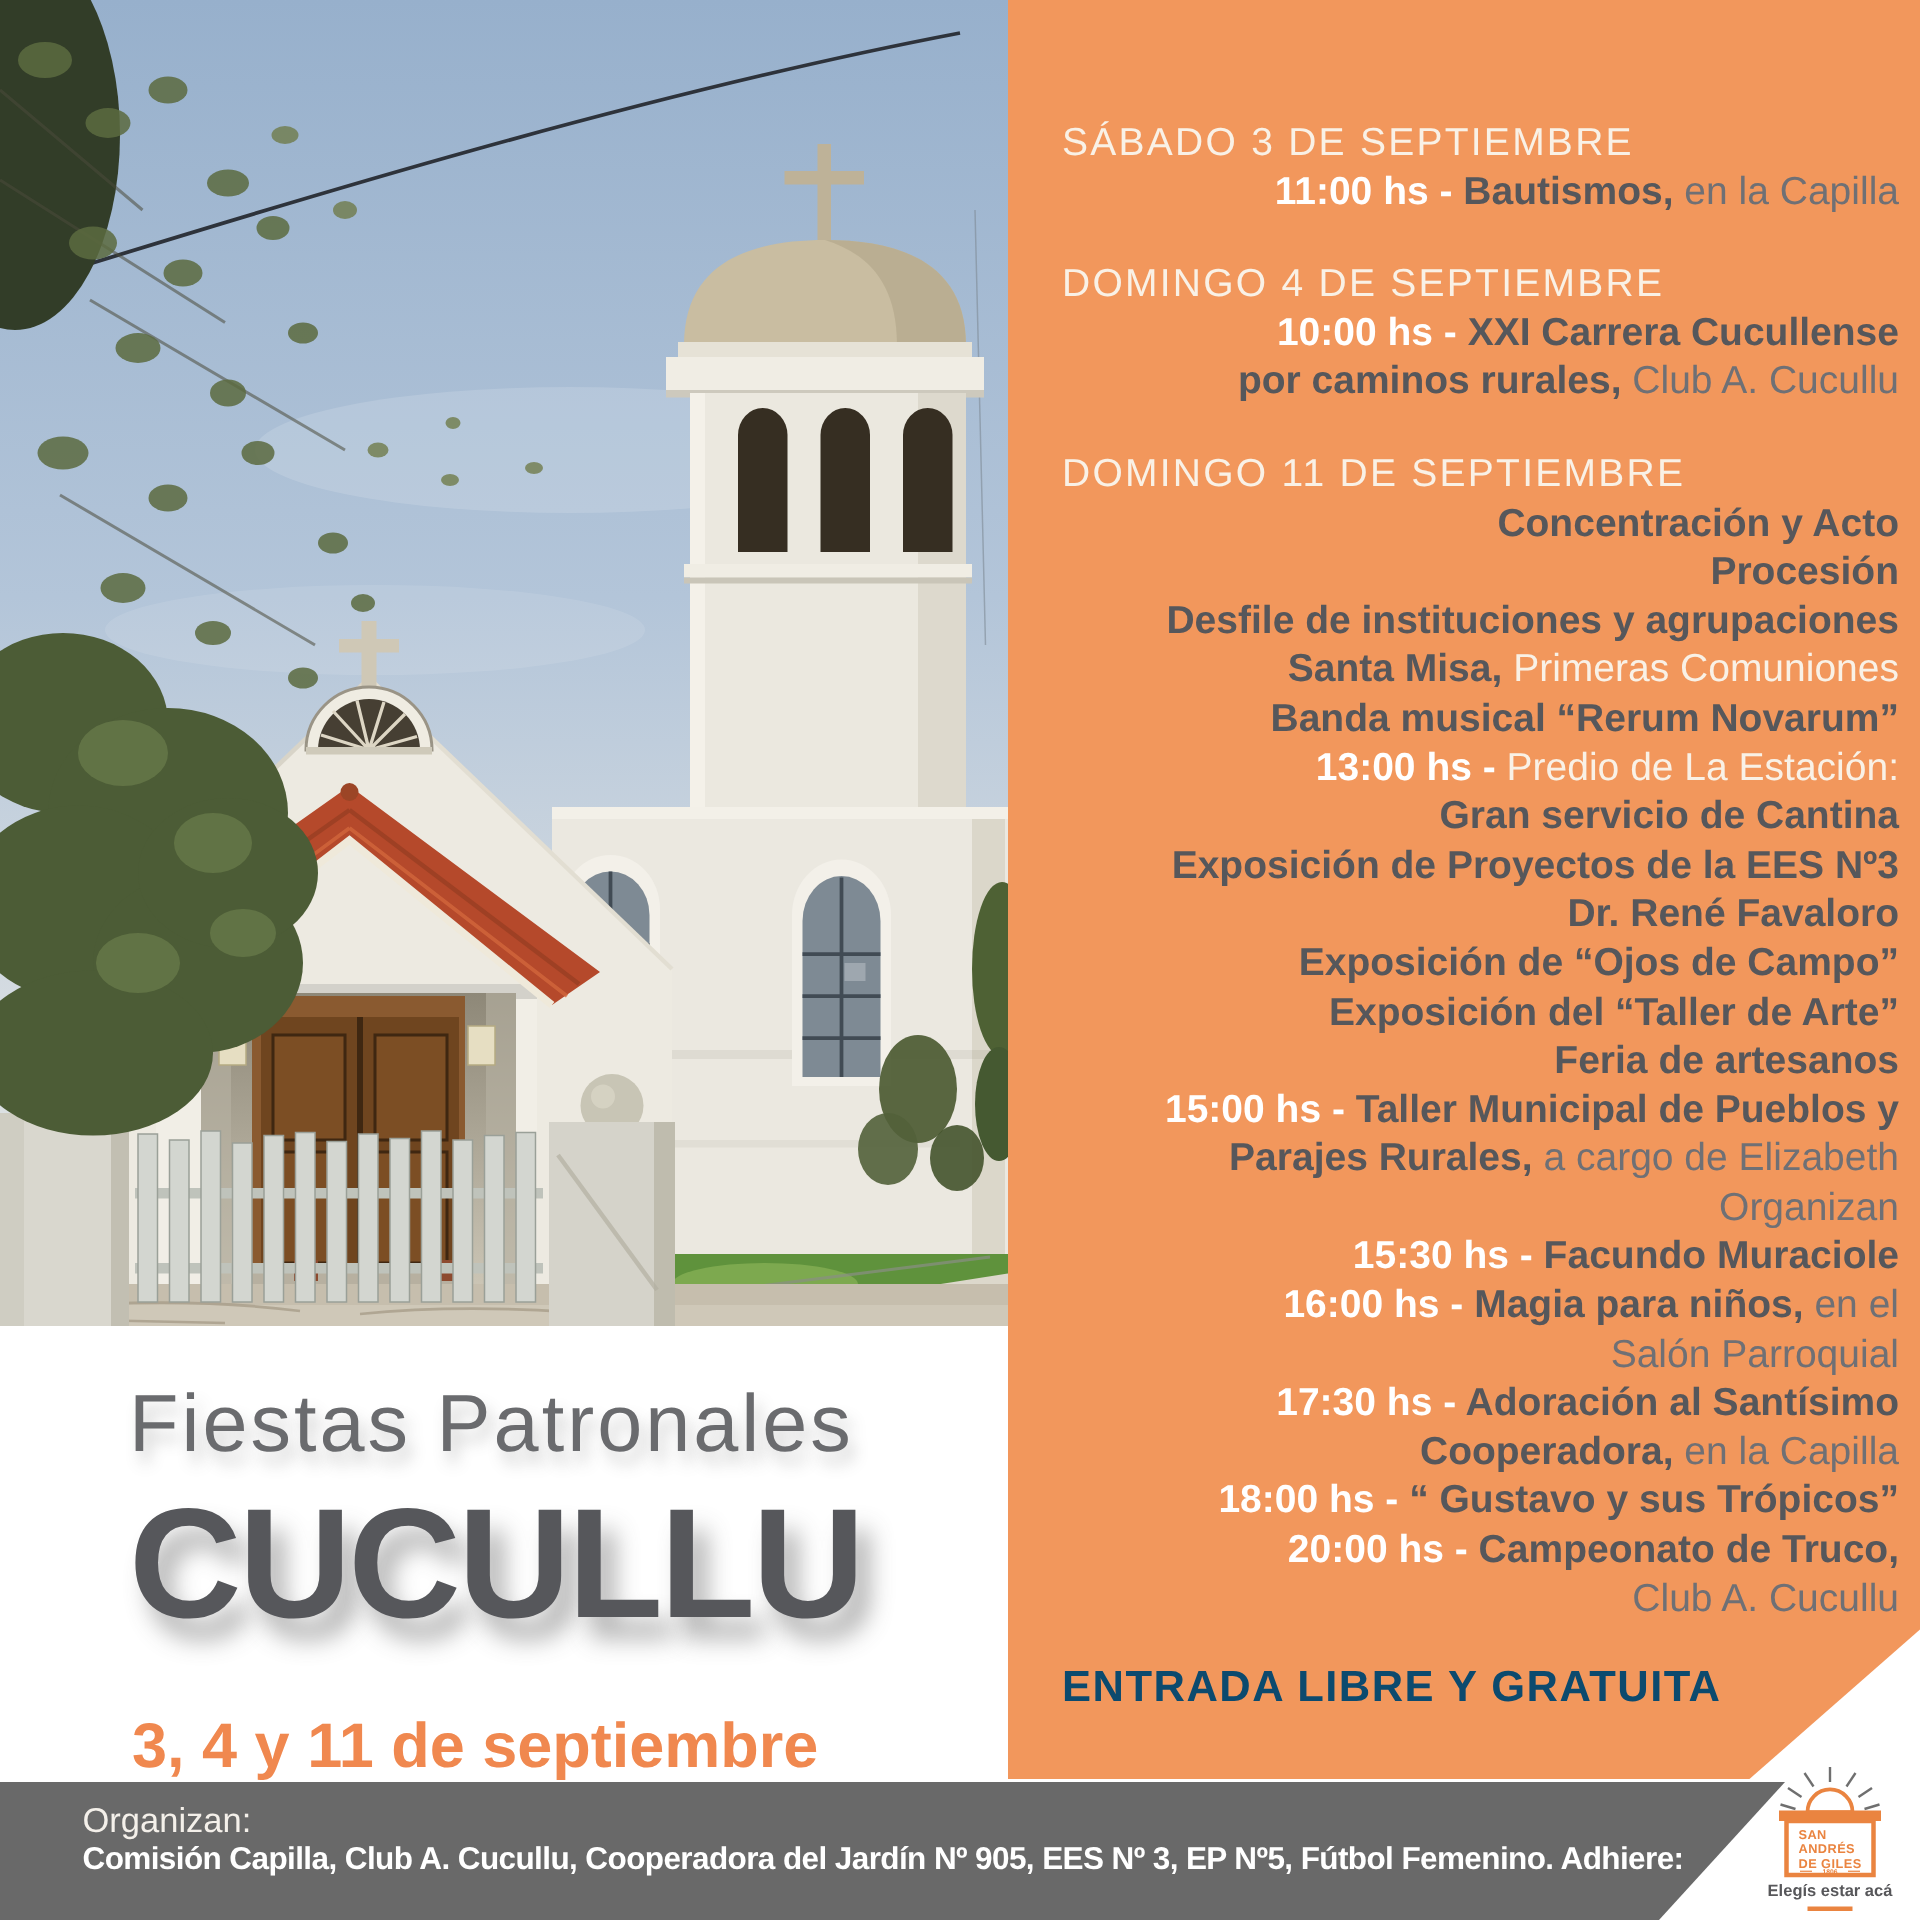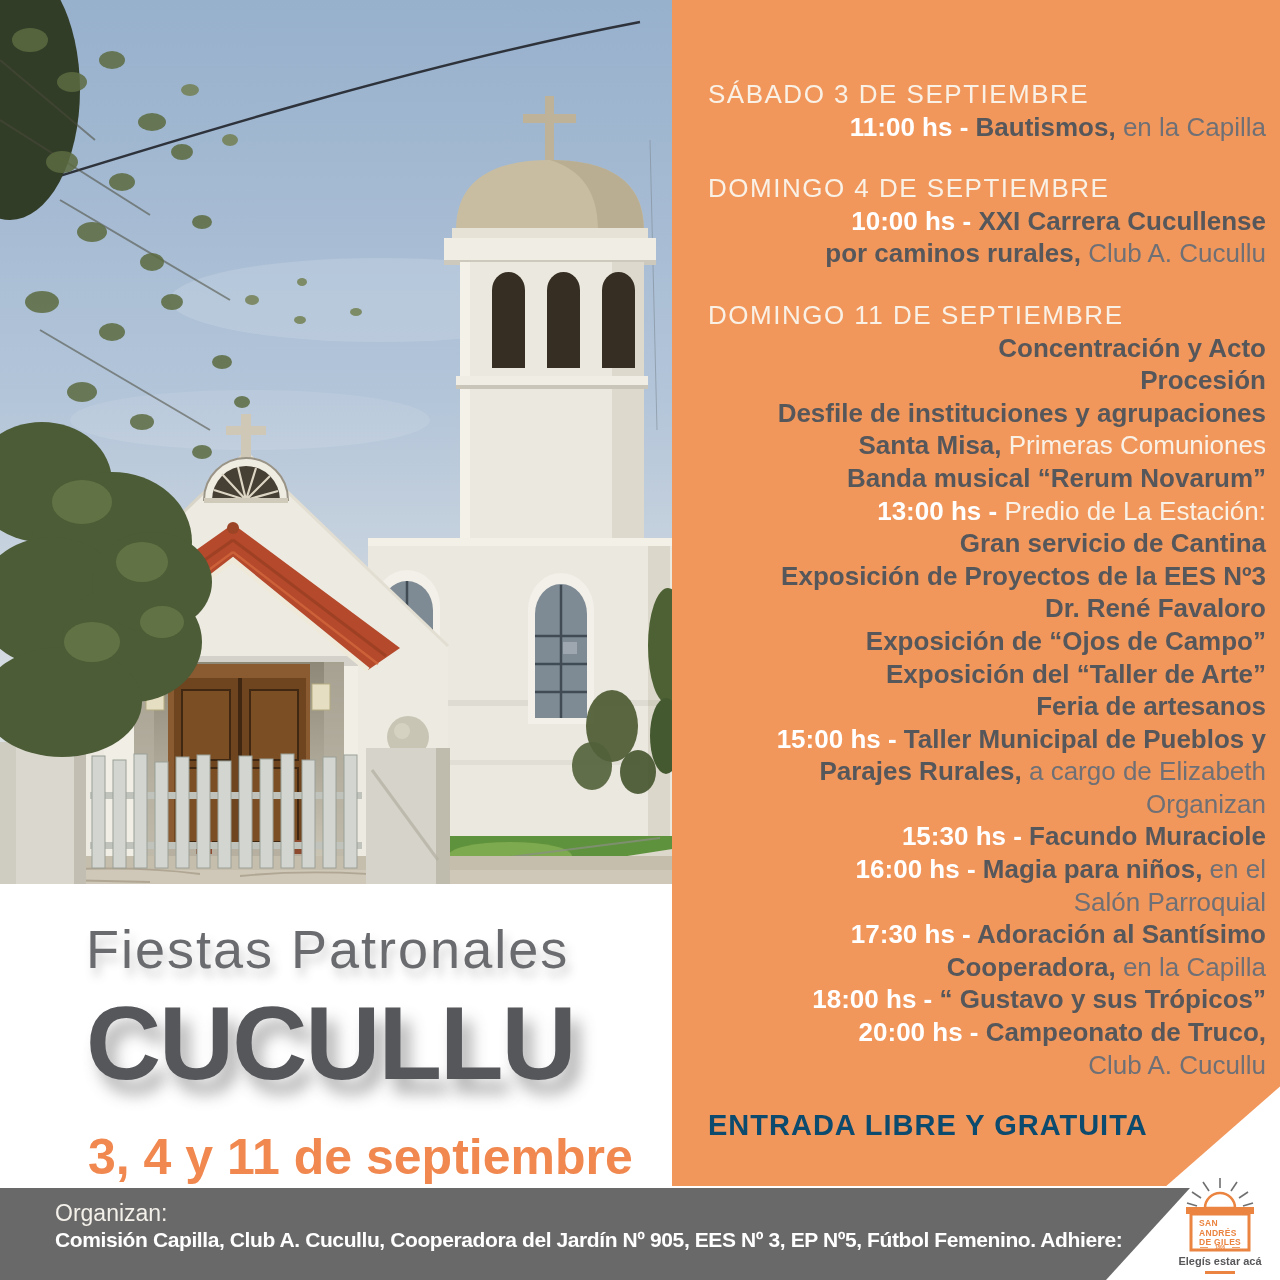--- a/index.html
+++ b/index.html
@@ -13,21 +13,21 @@
   
   .photo{position:absolute;left:0;top:0;width:674px;height:884px;overflow:hidden;}
   .photo svg{display:block;width:100%;height:100%;}
 
   
   .title-block{position:absolute;left:86px;top:918px;width:580px;}
   .fiestas{position:absolute;left:0;top:0;font-size:54px;font-weight:400;color:#6A6B6E;
            letter-spacing:2px;text-shadow:4px 8px 10px rgba(90,90,90,.28);white-space:nowrap;}
   .cucullu{position:absolute;left:0;top:66px;font-size:104px;font-weight:700;color:var(--dark_text);
            letter-spacing:-2px;text-shadow:9px 14px 16px rgba(70,70,70,.45);white-space:nowrap;}
-  .dates{position:absolute;left:2px;top:210px;font-size:50px;font-weight:700;
+  .dates{position:absolute;left:2px;top:222px;font-size:42px;font-weight:700;
          color:var(--orange_text);white-space:nowrap;}
 
   
   .orange-panel{position:absolute;left:672px;top:0;width:608px;height:1186px;
         background:var(--orange);box-sizing:border-box;padding:78px 14px 0 36px;
         clip-path:polygon(0 0,100% 0,100% 91.6%,81.3% 100%,0 100%);}
   .schedule{font-size:26px;line-height:32.6px;}
   .section + .section{margin-top:29px;}
   .sec-header{color:var(--cream_text);font-weight:400;letter-spacing:1.5px;white-space:nowrap;}
   .line{white-space:nowrap;text-align:right;}

